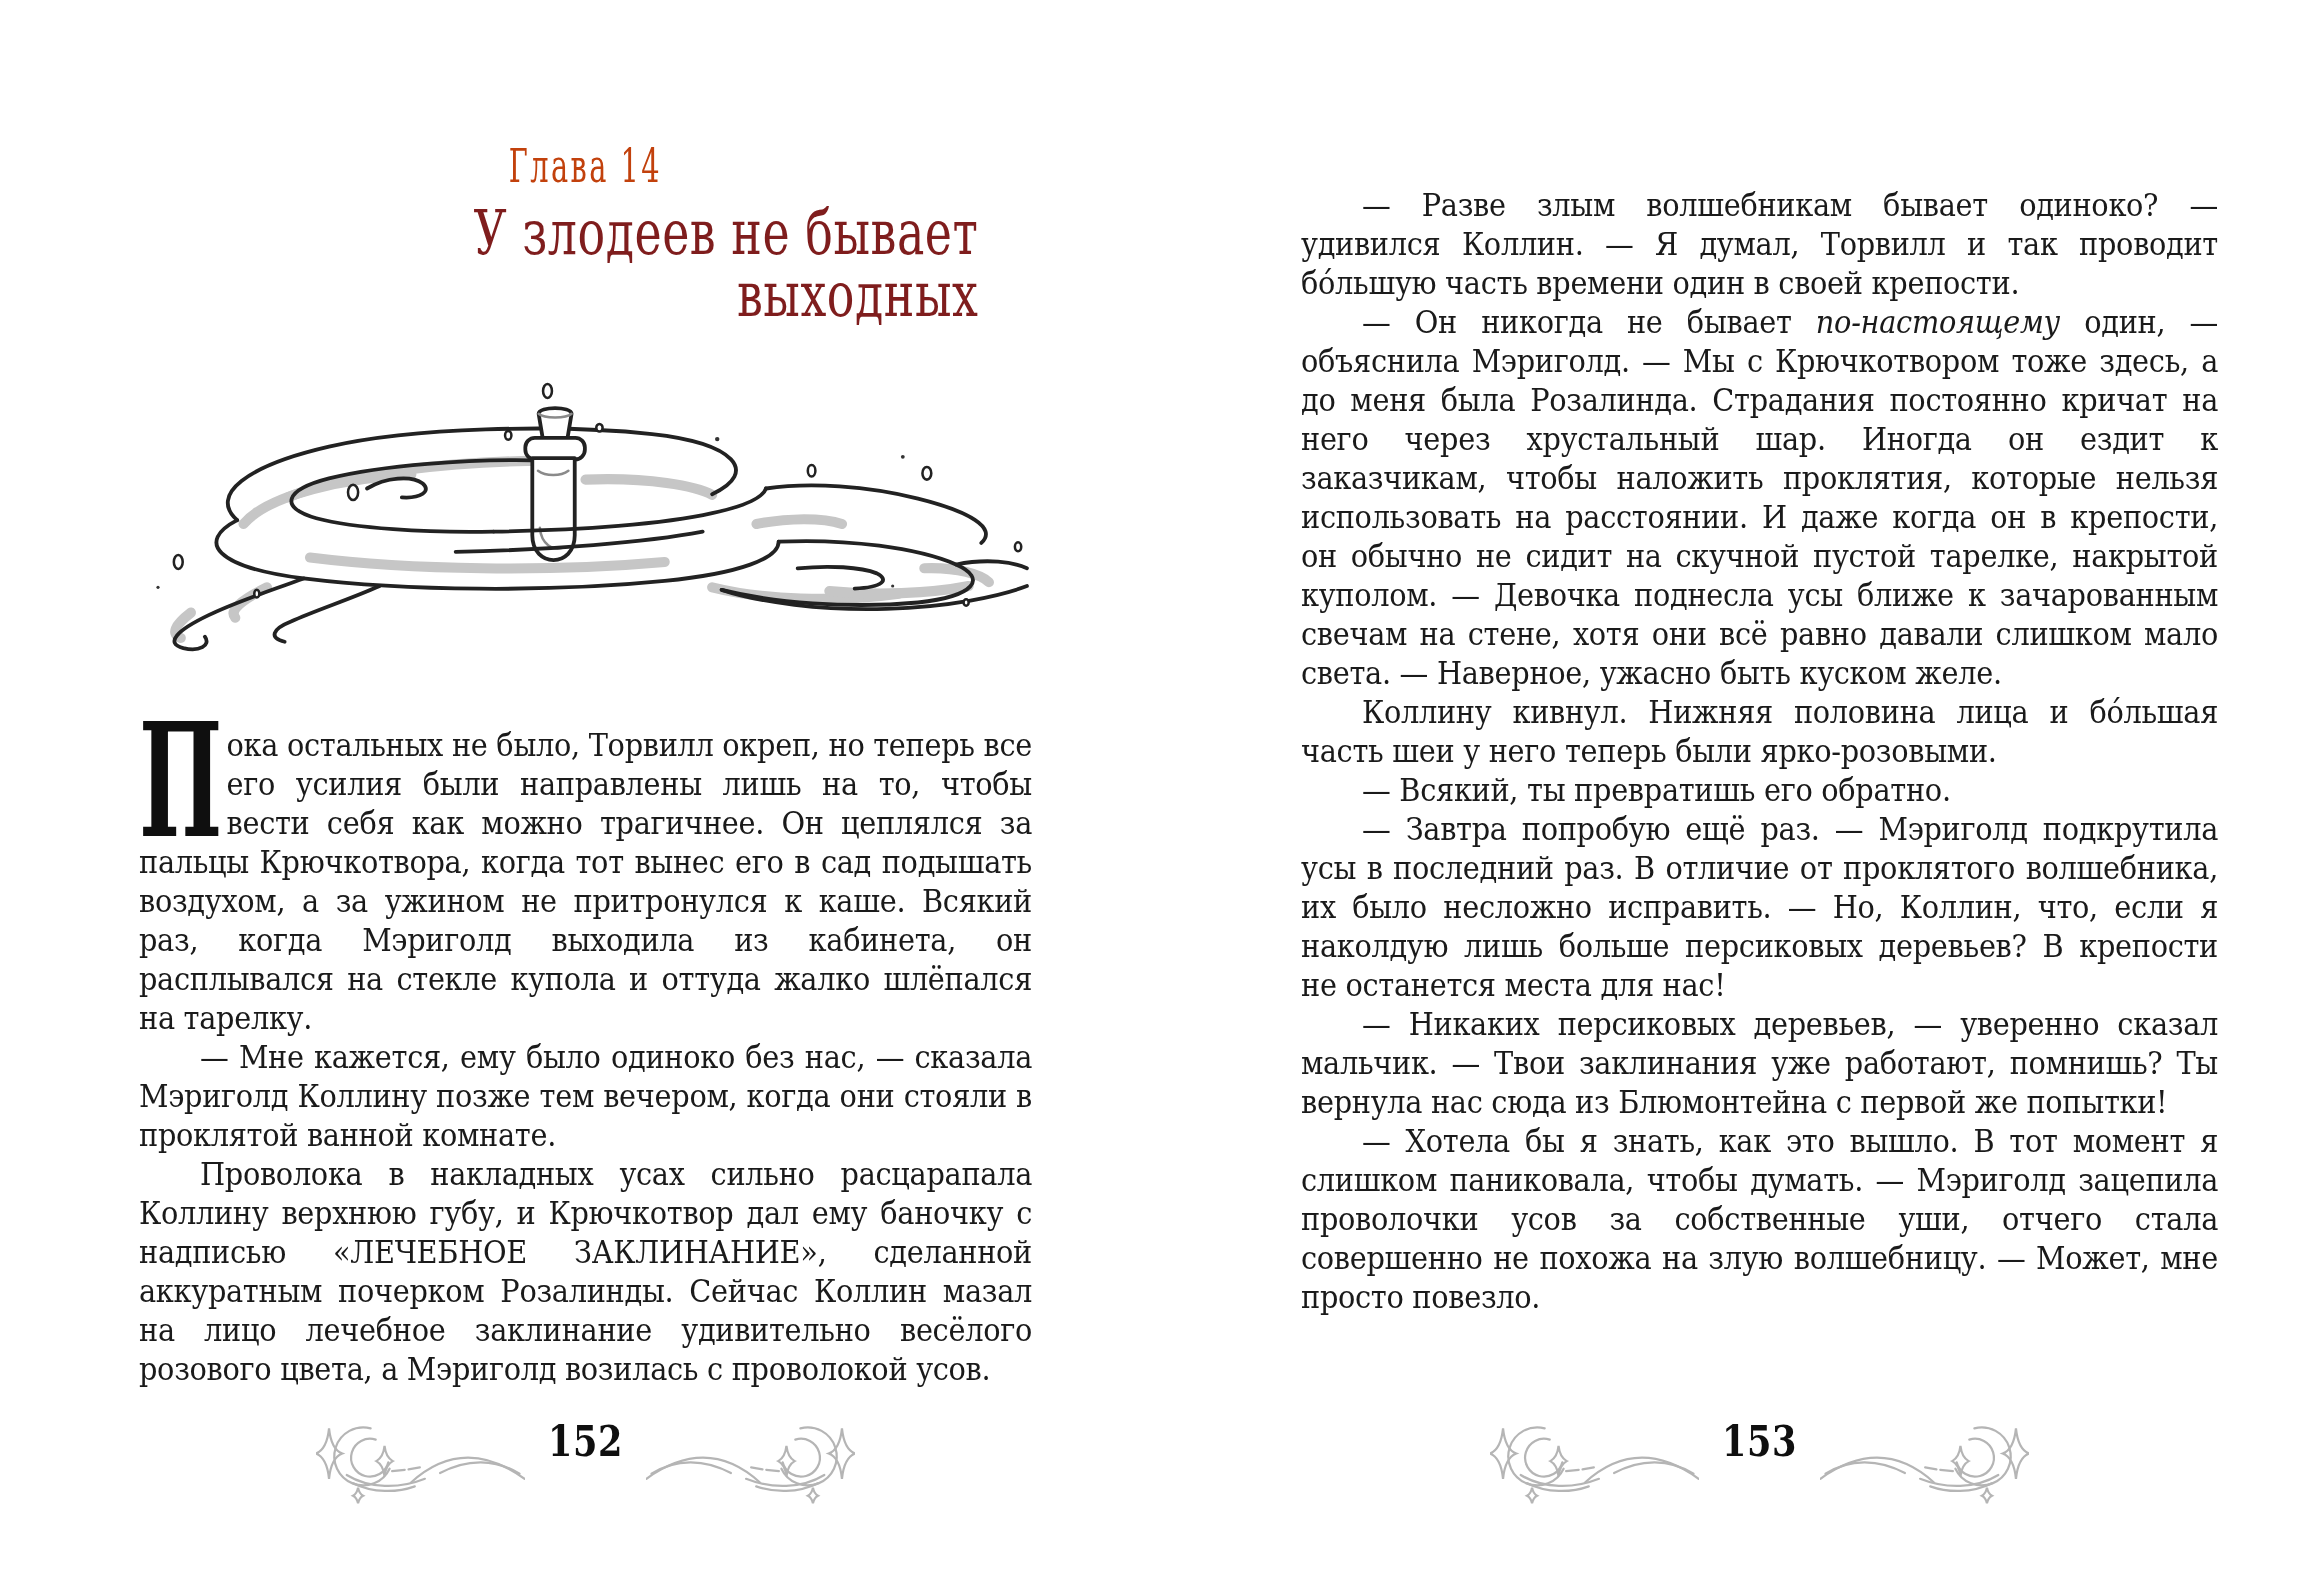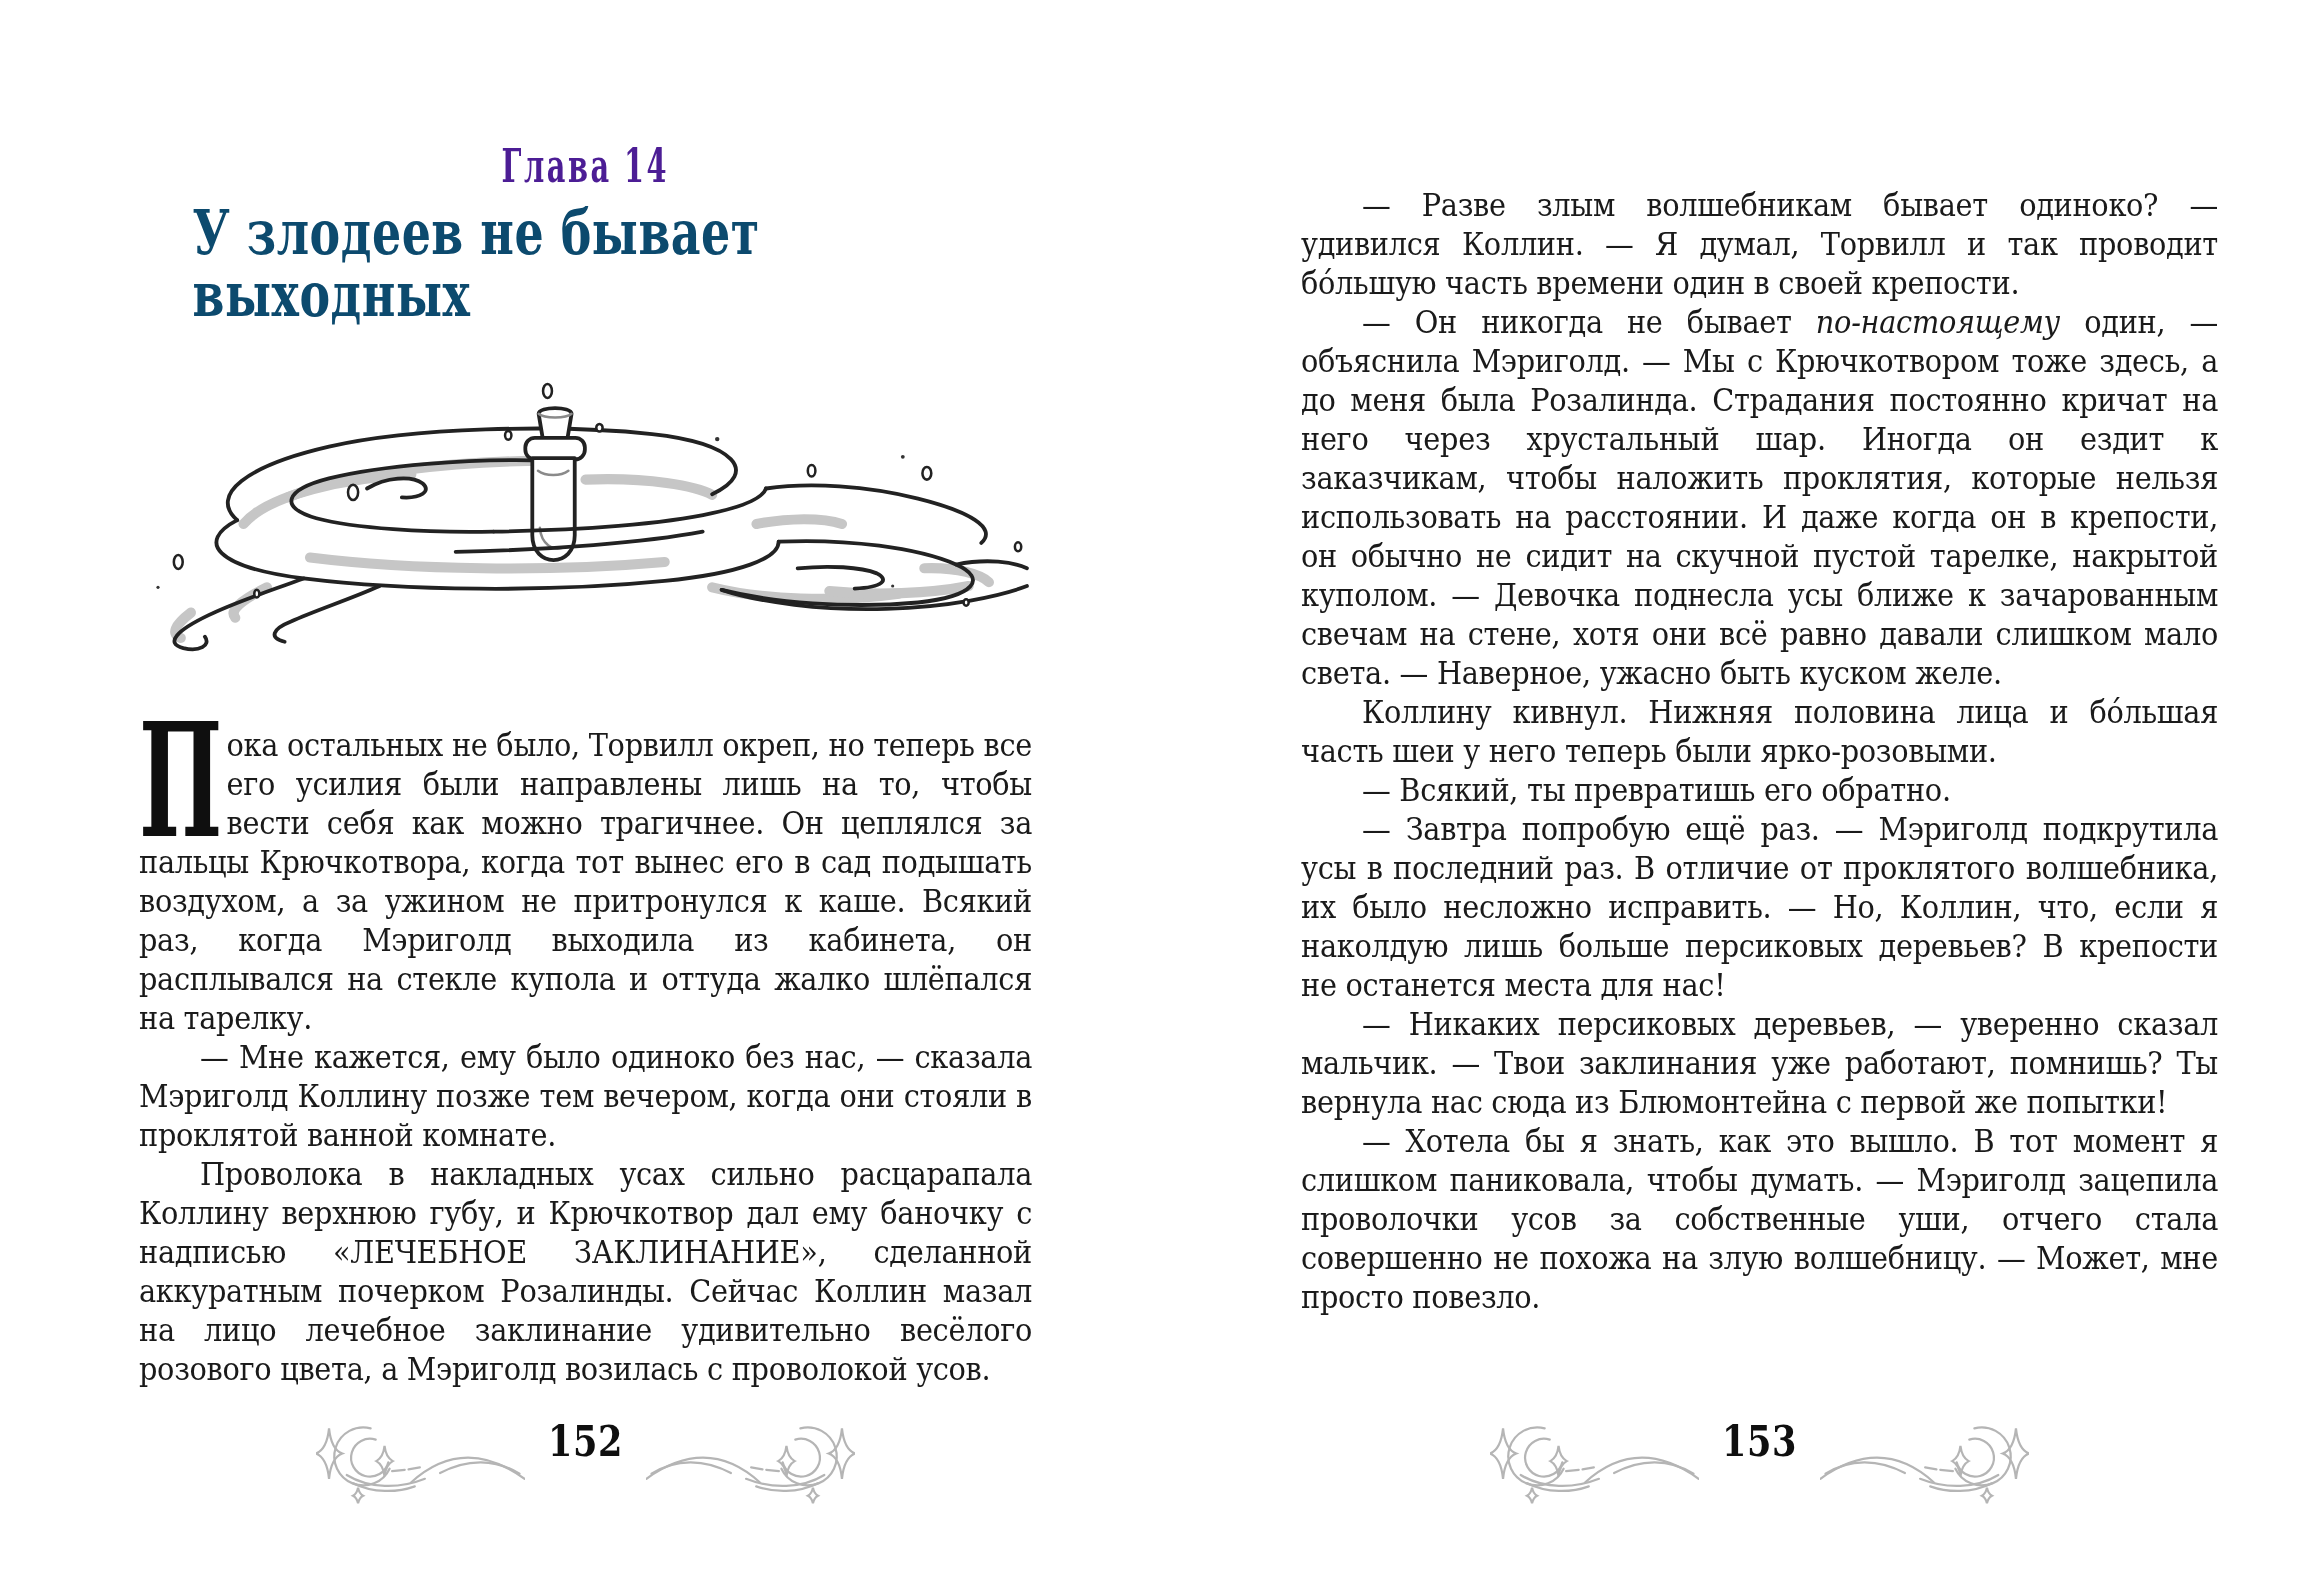--- a/index.html
+++ b/index.html
@@ -17,34 +17,34 @@
   .spread { position: absolute; inset: 0; }
   .page { position: absolute; top: 0; height: 1571px; }
   .page-left  { left: 139px;  width: 893px; }
   .page-right { left: 1301px; width: 917px; }
 
   
   .chapter-label {
     position: absolute; top: 141px; left: 0; right: 0;
     text-align: center;
     font-size: 41px; line-height: 51px;
-    font-weight: 700; color: #4c1d95;
+    font-weight: 400; color: #c2410c;
   }
   .chapter-label .condensed {
     display: inline-block;
     transform: scaleX(0.78) scaleY(1.12);
     letter-spacing: 3.2px;
   }
   .chapter-title {
     position: absolute; top: 200px; left: 0; right: 0;
     margin: 0;
-    text-align: left;
-    font-weight: 700;
+    text-align: right;
+    font-weight: 400;
     font-size: 58px; line-height: 62px;
-    color: #0c4a6e;
+    color: #7f1d1d;
   }
   .chapter-title .title-line {
     display: block;
     transform: scaleX(0.88) scaleY(1.06);
     transform-origin: center top;
     letter-spacing: 0.6px;
   }
 
   
   .illustration {

